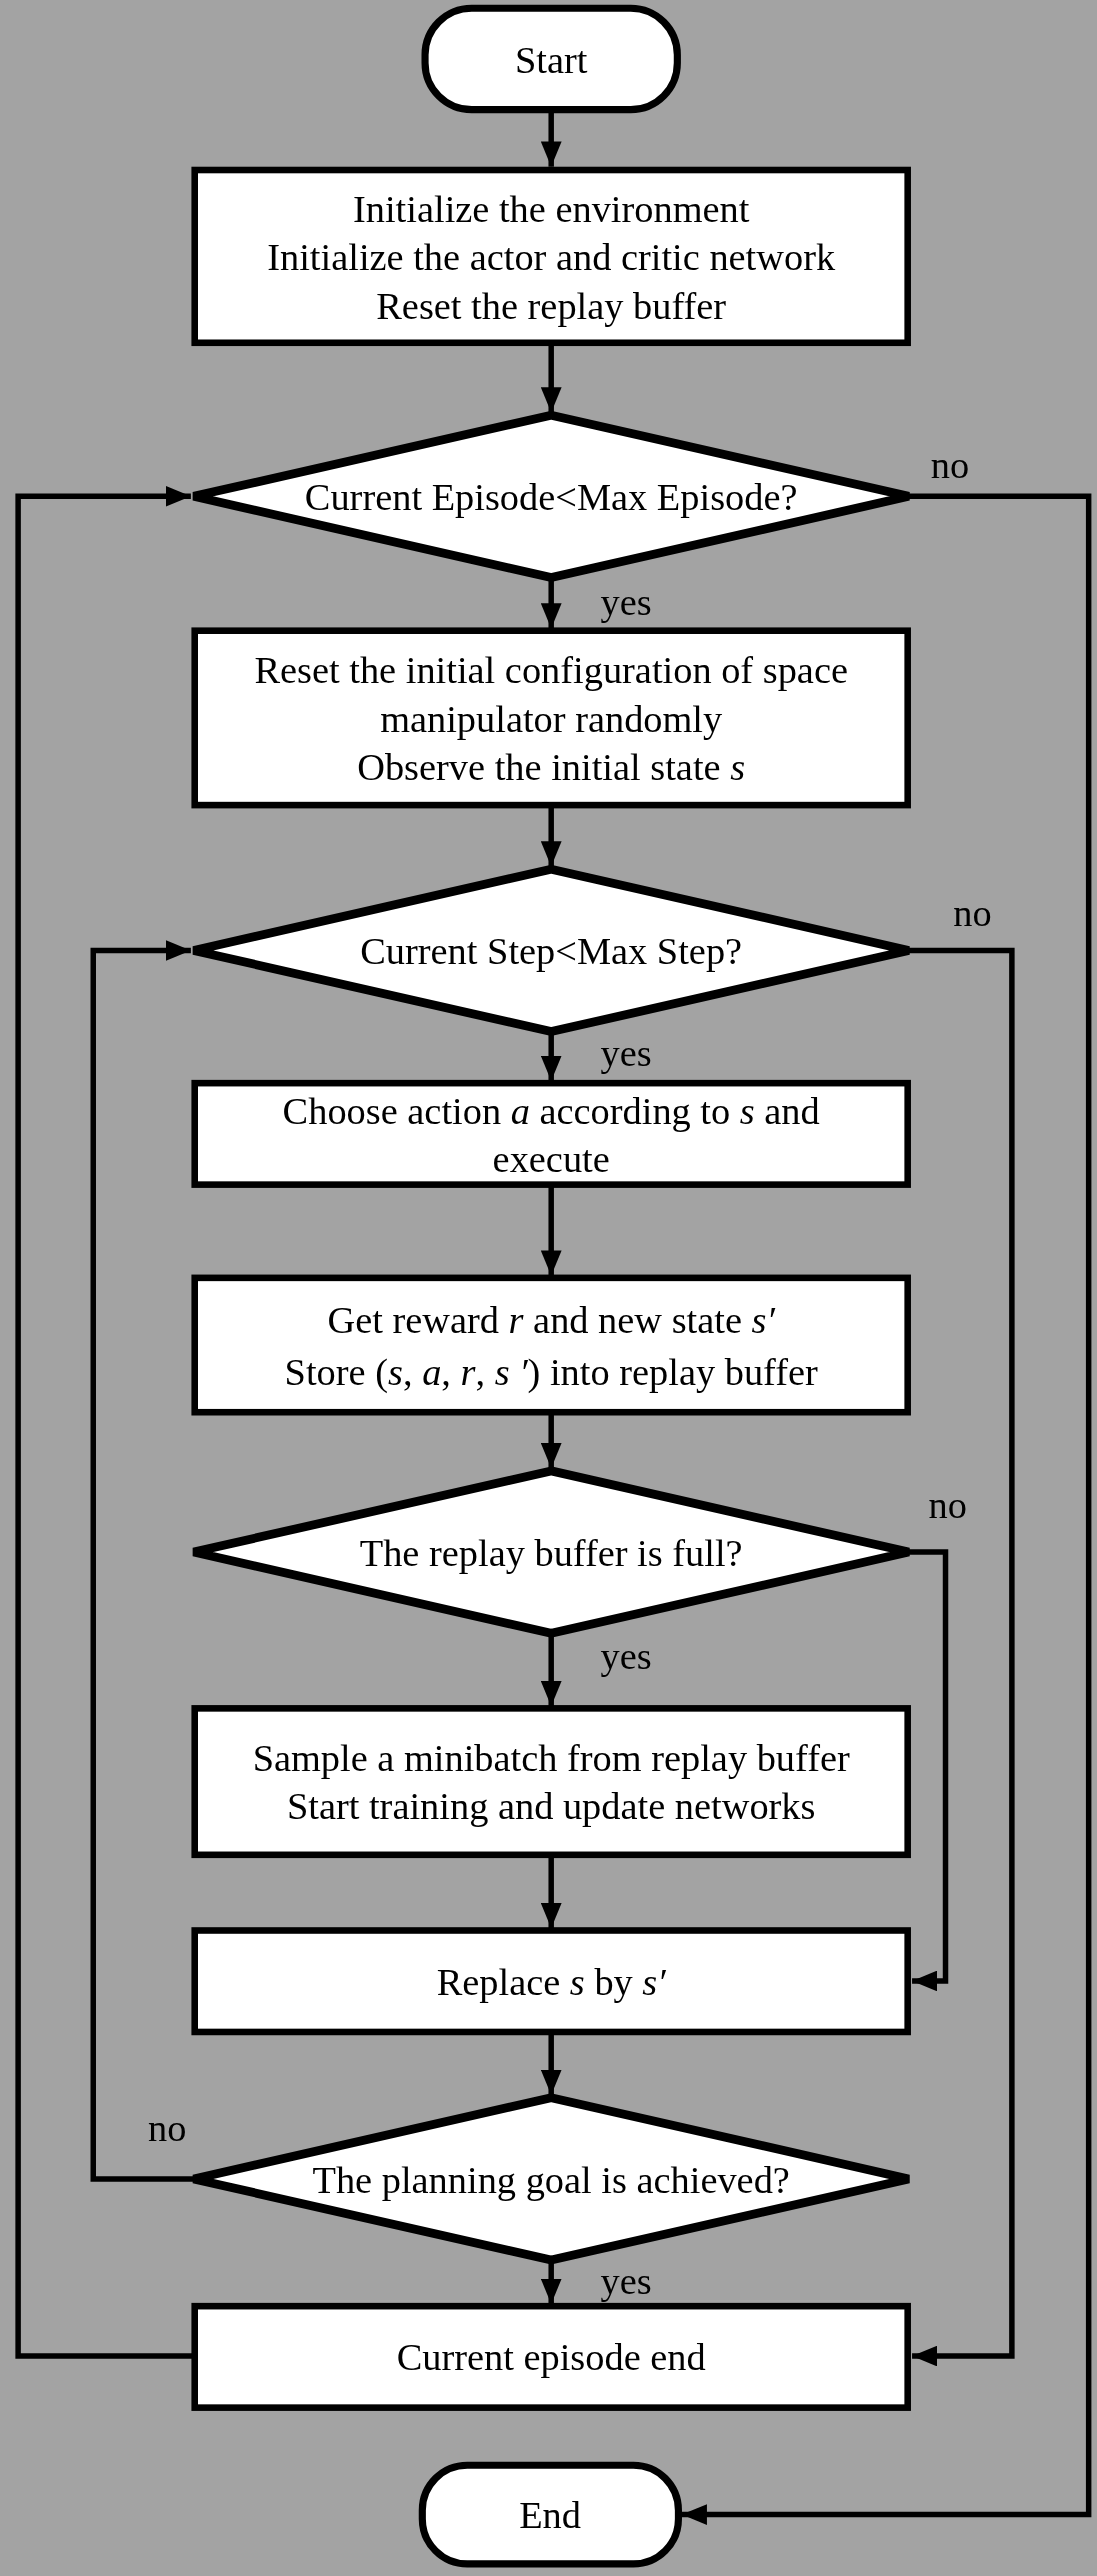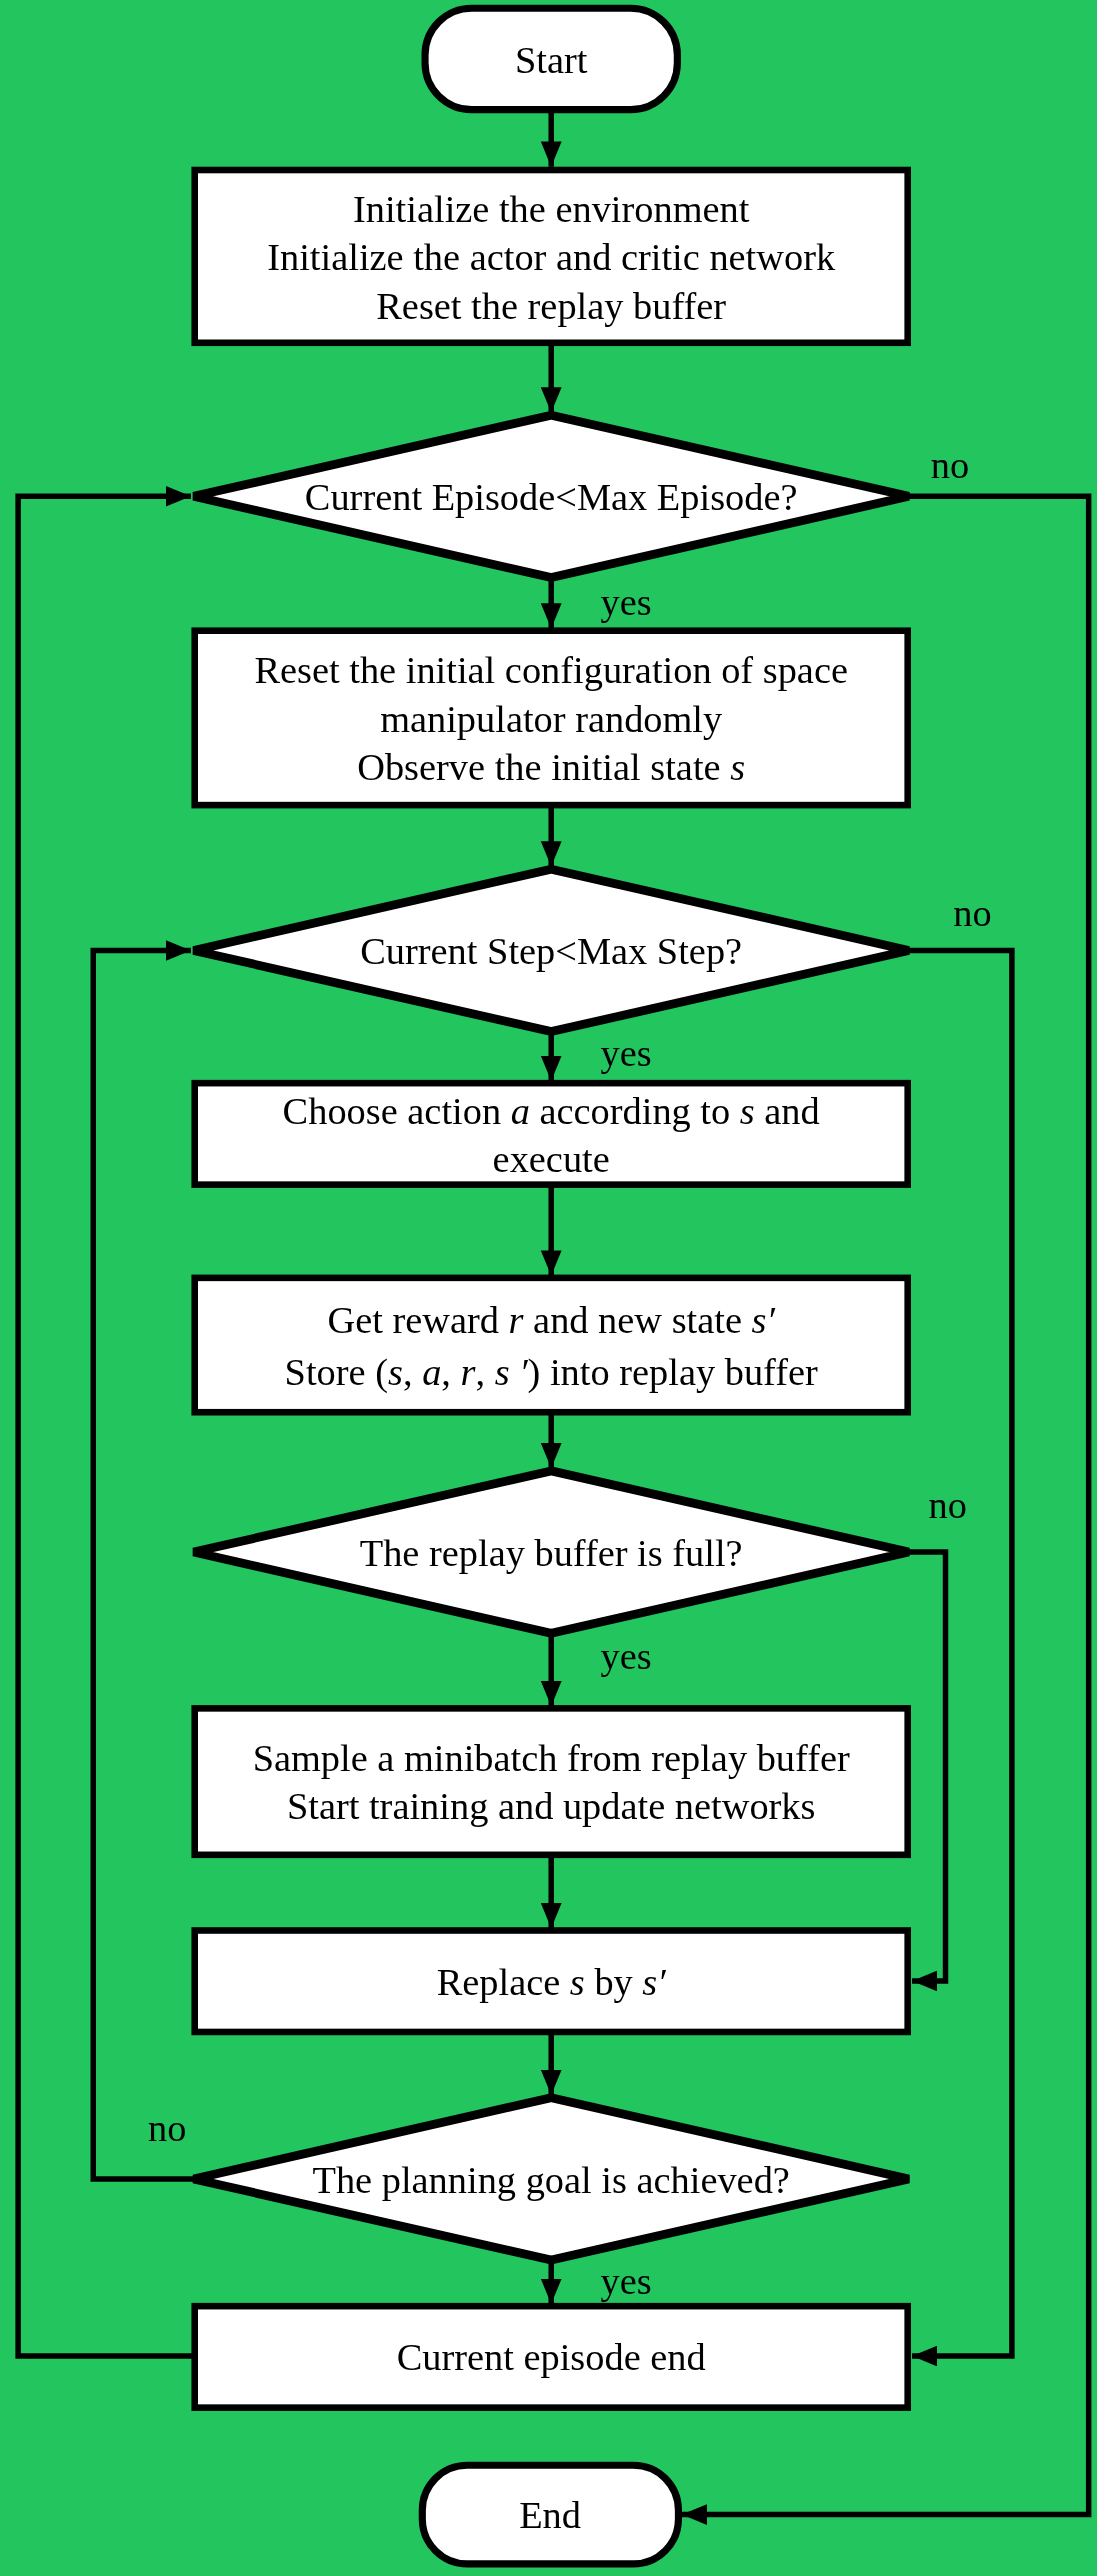--- a/index.html
+++ b/index.html
@@ -1,20 +1,20 @@
 <!DOCTYPE html>
 <html style="font-size:8.8px"><head>
 <meta charset="utf-8">
 <style>
   html, body { margin: 0; padding: 0; background: #ffffff; }
   .page {
     position: relative;
     width: 1098px;
     height: 2576px;
-    background: #22c55e;
+    background: #a3a3a3;
     font-family: "Liberation Serif", "DejaVu Serif", serif;
   }
   svg { display: block; width: 1098px; height: 2576px; }
   .shape { fill: #ffffff; stroke: #000000; }
   .box     { stroke-width: 12; }
   .diamond { stroke-width: 16; }
   .stadium { stroke-width: 13; }
   .edge    { fill: none; stroke: #000000; stroke-width: 10; }
   text {
     font-family: "Liberation Serif", "DejaVu Serif", serif;

